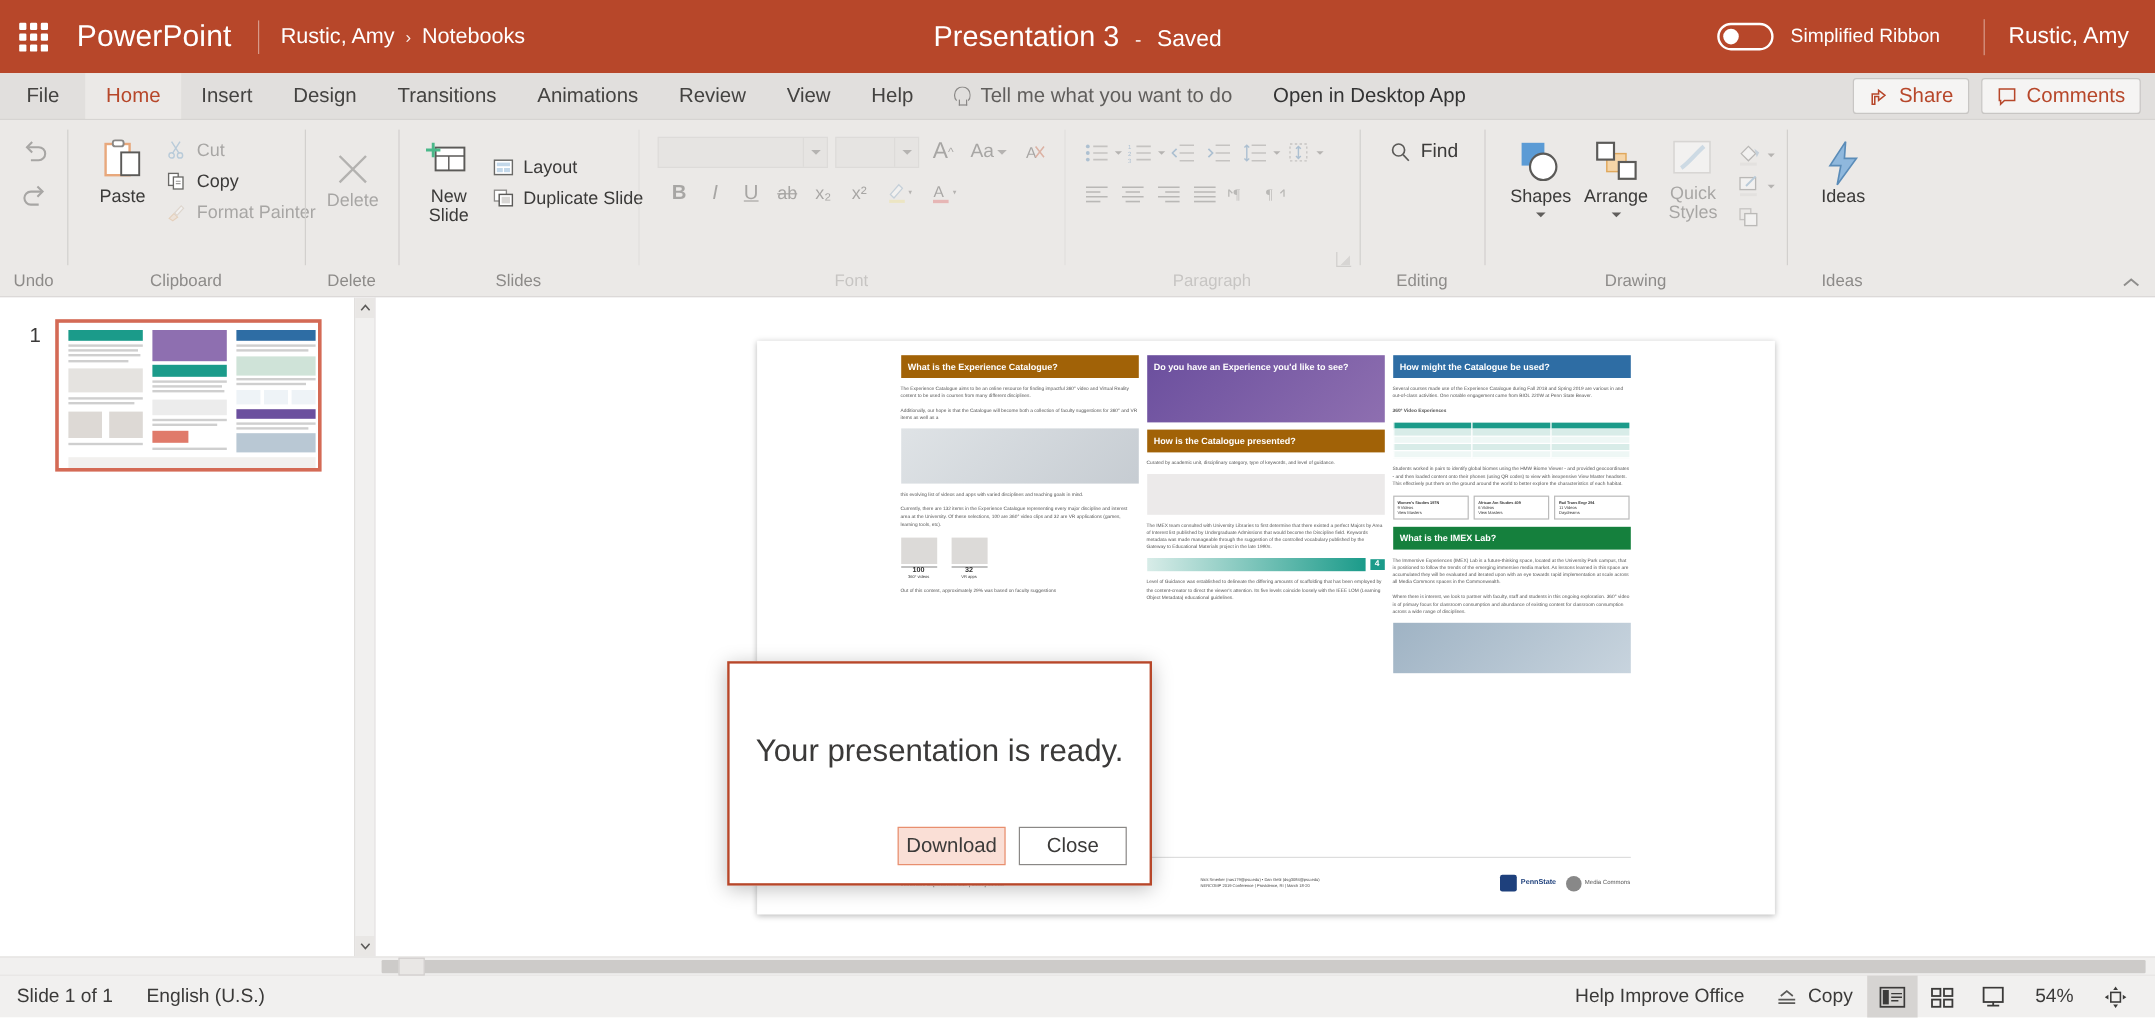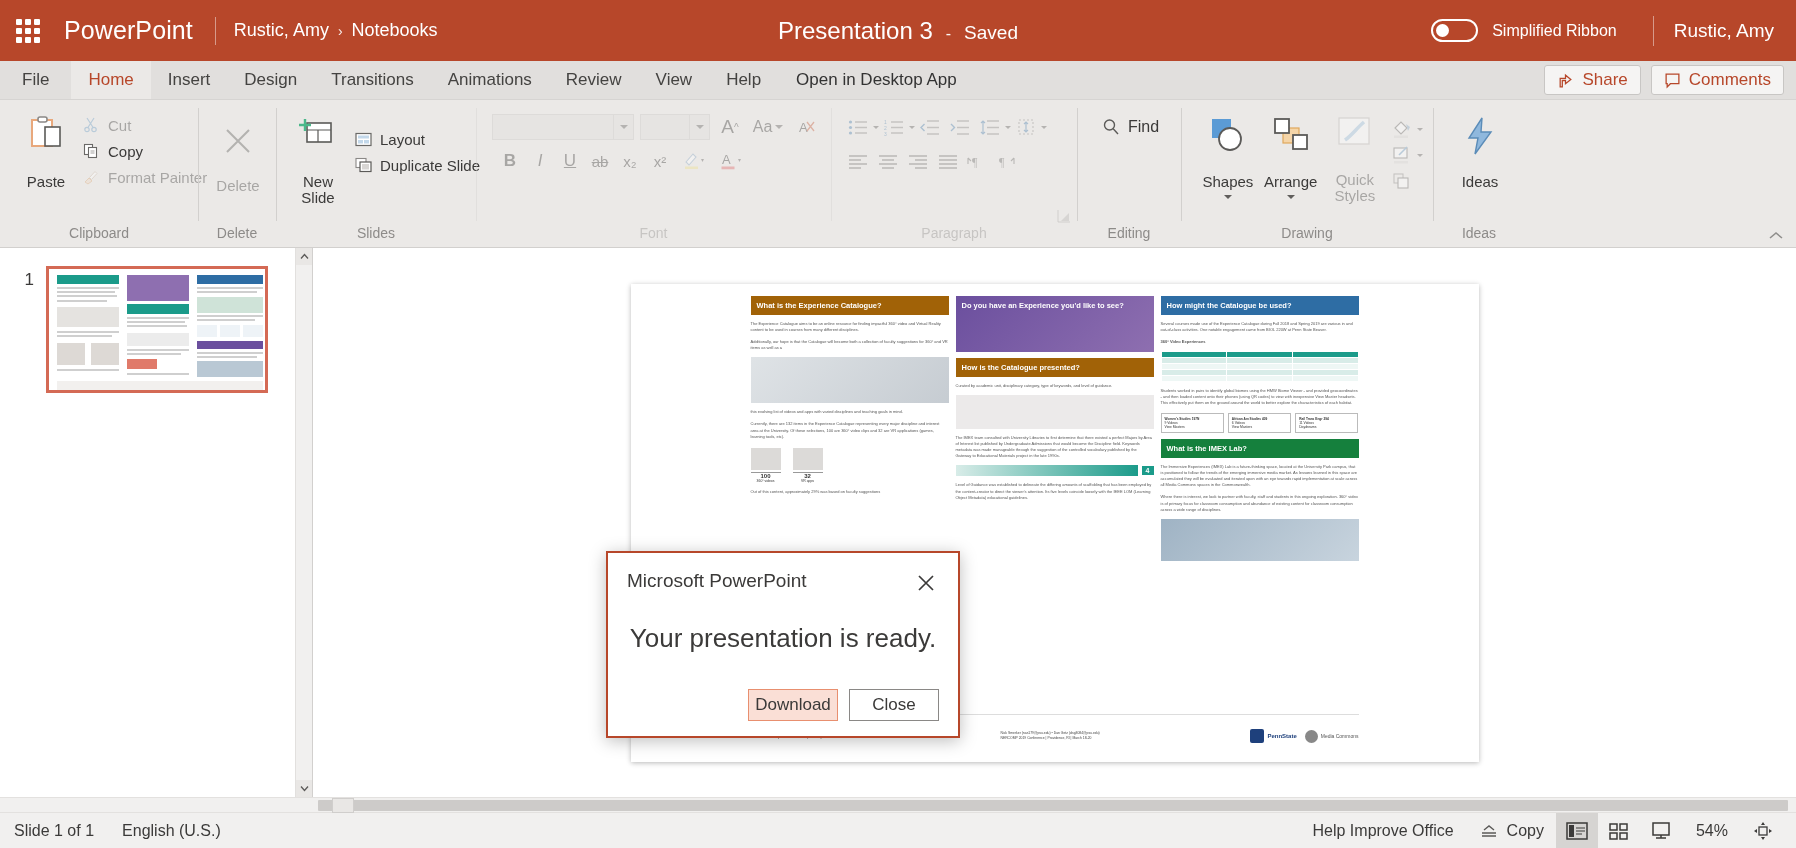--- a/index.html
+++ b/index.html
@@ -83,21 +83,21 @@
   }
   .rg-body { flex: 1; display: flex; align-items: flex-start; padding: 6px 10px 0 12px; }
   .rg-label { text-align: center; font-size: 14px; color: #8d8b89; padding-bottom: 6px; }
   .disabled { opacity: .38; }
   .col { display: flex; flex-direction: column; }
   .row { display: flex; align-items: center; }
   .bigbtn {
     display: flex; flex-direction: column; align-items: center; justify-content: flex-start;
     padding: 4px 10px; cursor: pointer; min-width: 56px;
   }
-  .bigbtn .lbl { font-size: 15px; margin-top: 18px; line-height: 1.05; text-align: center; }
+  .bigbtn .lbl { font-size: 15px; margin-top: 0; line-height: 1.05; text-align: center; }
   .smallitem { display: flex; align-items: center; gap: 7px; padding: 3px 7px; cursor: pointer; font-size: 15px; white-space: nowrap; }
   .icobox { width: 20px; height: 20px; flex-shrink: 0; display: flex; align-items: center; justify-content: center; }
 
   
   .undo-col { padding: 10px 11px 0 16px; display: flex; flex-direction: column; gap: 11px; }
   .arrowbtn { width: 26px; height: 26px; cursor: pointer; }
 
   
   .combo {
     height: 26px; border: 1px solid #c8c6c4; background: #dededc; display: flex; align-items: center;
@@ -247,40 +247,59 @@
     <div class="tab first">File</div>
     <div class="tab active">Home</div>
     <div class="tab">Insert</div>
     <div class="tab">Design</div>
     <div class="tab">Transitions</div>
     <div class="tab">Animations</div>
     <div class="tab">Review</div>
     <div class="tab">View</div>
     <div class="tab">Help</div>
 
+    <div class="tellme">
+      <span class="bulb"></span>
+      <span>Tell me what you want to do</span>
+    </div>
     <div class="opendesktop">Open in Desktop App</div>
 
     <div class="tab-right">
       <div class="pillbtn">
         <svg class="ic-share" viewBox="0 0 16 16">
           <path d="M3 14 L3 6 L8 6 L8 3 L13 7 L8 11 L8 8 L5 8 L5 14 Z" fill="none" stroke="#b7472a" stroke-width="1.2"></path>
         </svg>
         <span>Share</span>
       </div>
       <div class="pillbtn">
         <svg class="ic-comment" viewBox="0 0 16 16">
           <path d="M2 2 H14 V11 H6 L3 14 V11 H2 Z" fill="none" stroke="#b7472a" stroke-width="1.2"></path>
         </svg>
         <span>Comments</span>
       </div>
     </div>
   </div>
 
   <div class="ribbon">
 
+    <div class="rgroup" style="width:56px">
+      <div class="rg-body" style="padding:0">
+        <div class="undo-col">
+          <svg class="arrowbtn disabled" viewBox="0 0 24 24">
+            <path d="M7 8 H15 a5 5 0 0 1 0 10 H9" fill="none" stroke="#3b3a39" stroke-width="1.6"></path>
+            <path d="M10 4 L6 8 L10 12" fill="none" stroke="#3b3a39" stroke-width="1.6"></path>
+          </svg>
+          <svg class="arrowbtn disabled" viewBox="0 0 24 24">
+            <path d="M17 8 H9 a5 5 0 0 0 0 10 H15" fill="none" stroke="#3b3a39" stroke-width="1.6"></path>
+            <path d="M14 4 L18 8 L14 12" fill="none" stroke="#3b3a39" stroke-width="1.6"></path>
+          </svg>
+        </div>
+      </div>
+      <div class="rg-label">Undo</div>
+    </div>
 
     <div class="rgroup" style="width:198px">
       <div class="rg-body" style="padding-left:18px">
         <div class="bigbtn">
           <svg width="42" height="42" viewBox="0 0 42 42">
             <rect x="7" y="6" width="20" height="26" fill="#fff" stroke="#e8a87c" stroke-width="2"></rect>
             <rect x="13" y="3" width="9" height="5" rx="2" fill="#fff" stroke="#8a8886" stroke-width="1.6"></rect>
             <rect x="20" y="13" width="15" height="19" fill="#fff" stroke="#5b5a58" stroke-width="1.6"></rect>
           </svg>
           <span class="lbl">Paste</span>
@@ -777,28 +796,20 @@
                 <span style="font-size:5px;color:#555">Media Commons</span>
               </div>
             </div>
           </div>
         </div>
       </div>
     </div>
 
     <div class="overlay">
       <div class="dialog">
-        <div class="dlg-head">
-          <div class="dlg-title">Microsoft PowerPoint</div>
-          <div class="dlg-close">
-            <svg width="22" height="22" viewBox="0 0 22 22">
-                <path d="M4 4 L18 18 M18 4 L4 18" stroke="#3b3a39" stroke-width="1.7" fill="none"></path>
-              </svg>
-          </div>
-        </div>
         <div class="dlg-msg">Your presentation is ready.</div>
         <div class="dlg-actions">
           <button class="dlg-btn primary">Download</button>
           <button class="dlg-btn secondary">Close</button>
         </div>
       </div>
     </div>
   </div>
 
   <div class="hscroll">

